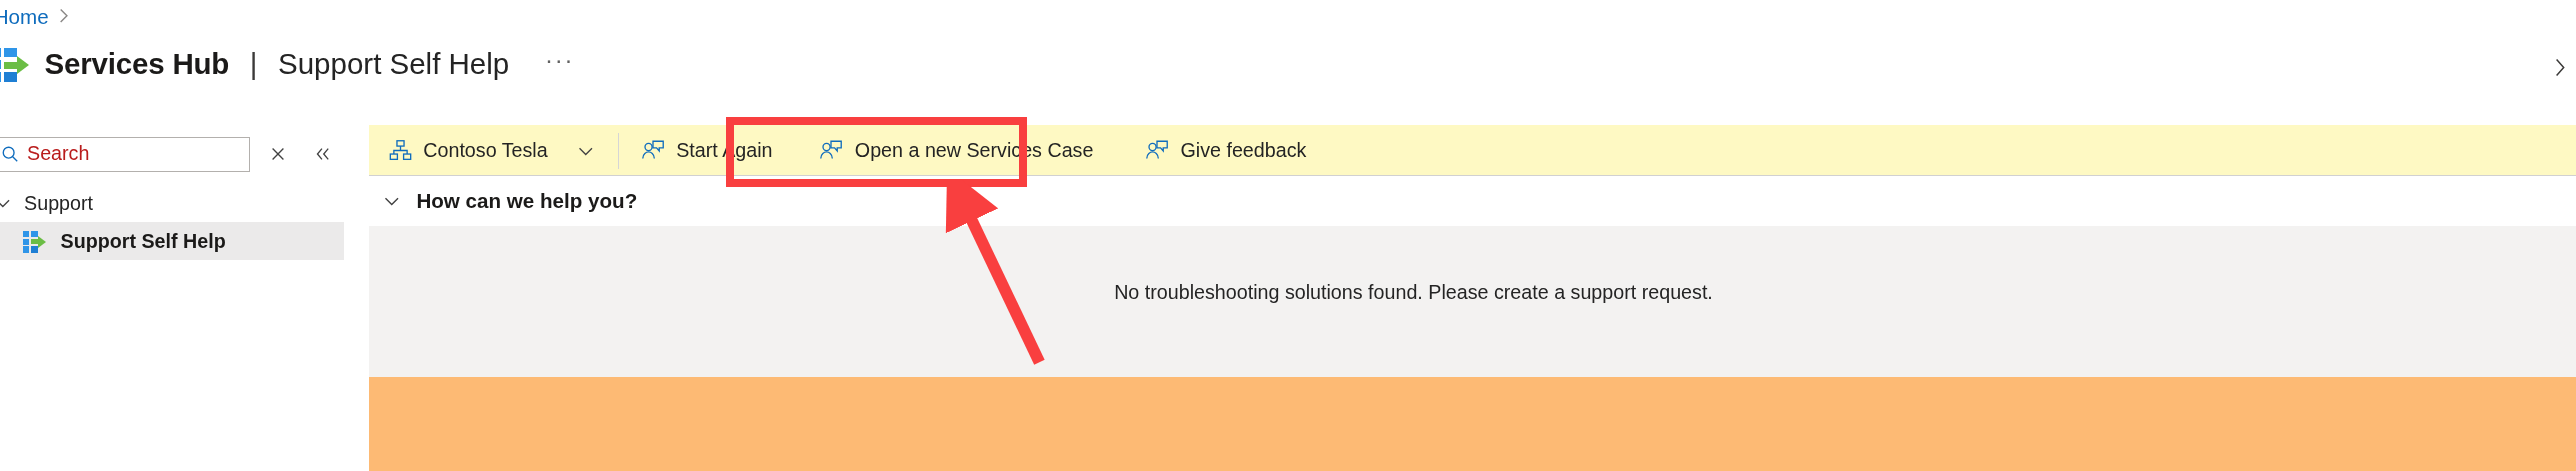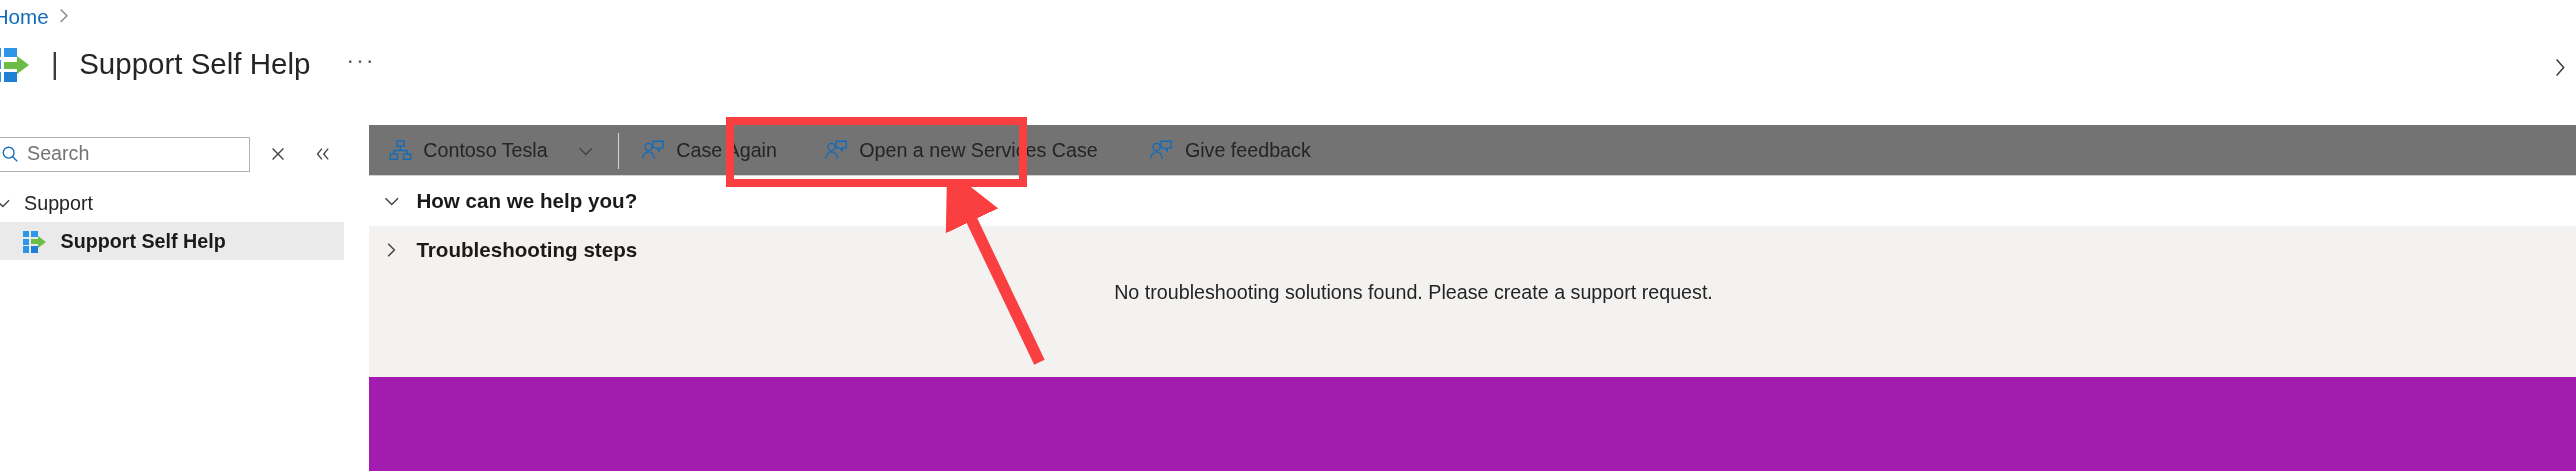--- a/index.html
+++ b/index.html
@@ -137,21 +137,21 @@
     height: 35px;
     border: 0.9px solid #b3b0ad;
     background: #ffffff;
     display: flex;
     align-items: center;
     padding-left: 9px;
     gap: 8px;
   }
   .search-placeholder {
     font-size: 19.7px;
-    color: #737373;
+    color: #b91c1c;
     line-height: 1;
   }
   .icon-btn {
     width: 34px;
     height: 34px;
     display: flex;
     align-items: center;
     justify-content: center;
     color: #424242;
   }
@@ -208,21 +208,21 @@
     border-left: 8px solid #6bbd45;
   }
 
   
   .commandbar {
     position: absolute;
     left: 369px;
     top: 125px;
     right: 0;
     height: 51px;
-    background: #737373;
+    background: #fef9c3;
     display: flex;
     align-items: center;
   }
   .cmd {
     display: flex;
     align-items: center;
     gap: 11.6px;
     height: 51px;
     padding: 0 19.7px;
     white-space: nowrap;
@@ -251,21 +251,21 @@
     background: #d1d1d1;
   }
 
   
   .content {
     position: absolute;
     left: 369px;
     top: 176px;
     right: 0;
     bottom: 0;
-    background: #a21caf;
+    background: #fdba74;
   }
   .section-head {
     display: flex;
     align-items: center;
     gap: 14.3px;
     height: 50px;
     padding-left: 11.6px;
   }
   .section-head.white { background: #ffffff; }
   .section-title {
@@ -329,20 +329,21 @@
   <div class="title-row">
     <span class="hub-logo">
       <span class="sq lt"></span>
       <span class="sq rt"></span>
       <span class="sq lm"></span>
       <span class="sq lb"></span>
       <span class="sq rb"></span>
       <span class="arrow-stem"></span>
       <span class="arrow-head"></span>
     </span>
+    <span class="title-main">Services Hub</span>
     <span class="title-sep">|</span>
     <span class="title-sub">Support Self Help</span>
     <span class="title-ellipsis">···</span>
   </div>
 
   <div class="right-chevron">
     <svg width="14.3" height="23" viewBox="0 0 16 26">
       <path d="M4 4 L12 13 L4 22" fill="none" stroke="#3b3a39" stroke-width="1.7"></path>
     </svg>
   </div>
@@ -410,21 +411,21 @@
     </div>
 
     <div class="cmd-divider"></div>
 
     <div class="cmd">
       <svg width="24" height="24" viewBox="0 0 27 27">
         <circle cx="8.5" cy="9" r="4" fill="none" stroke="#0f6cbd" stroke-width="1.5"></circle>
         <path d="M2 22 C2 16.5 6 14.5 8.5 14.5 C11 14.5 15 16.5 15 22" fill="none" stroke="#0f6cbd" stroke-width="1.5"></path>
         <path d="M13.5 2.5 L25 2.5 L25 10 L20.5 10 L20.5 13.5 L17.5 10 L13.5 10 Z" fill="none" stroke="#0f6cbd" stroke-width="1.5"></path>
       </svg>
-      <span class="cmd-label">Case Again</span>
+      <span class="cmd-label">Start Again</span>
     </div>
 
     <div class="cmd" style="padding:0 30px 0 27px;">
       <svg width="24" height="24" viewBox="0 0 27 27">
         <circle cx="8.5" cy="9" r="4" fill="none" stroke="#0f6cbd" stroke-width="1.5"></circle>
         <path d="M2 22 C2 16.5 6 14.5 8.5 14.5 C11 14.5 15 16.5 15 22" fill="none" stroke="#0f6cbd" stroke-width="1.5"></path>
         <path d="M13.5 2.5 L25 2.5 L25 10 L20.5 10 L20.5 13.5 L17.5 10 L13.5 10 Z" fill="none" stroke="#0f6cbd" stroke-width="1.5"></path>
       </svg>
       <span class="cmd-label">Open a new Services Case</span>
     </div>
@@ -443,26 +444,20 @@
   <div class="content">
 
     <div class="section-head white">
       <svg width="21.5" height="18" viewBox="0 0 24 20">
         <path d="M5 7 L12 14 L19 7" fill="none" stroke="#424242" stroke-width="1.6"></path>
       </svg>
       <span class="section-title">How can we help you?</span>
     </div>
 
     <div class="gray-panel">
-      <div class="section-head">
-        <svg width="21.5" height="18" viewBox="0 0 24 20">
-          <path d="M8 3 L15 10 L8 17" fill="none" stroke="#424242" stroke-width="1.6"></path>
-        </svg>
-        <span class="section-title">Troubleshooting steps</span>
-      </div>
       <div class="empty-msg">
         <span class="empty-msg-inner">No troubleshooting solutions found. Please create a support request.</span>
       </div>
     </div>
   </div>
 
   <div class="hl-box"></div>
 
   <svg class="arrow-svg" viewBox="0 0 140 220">
     <defs>

